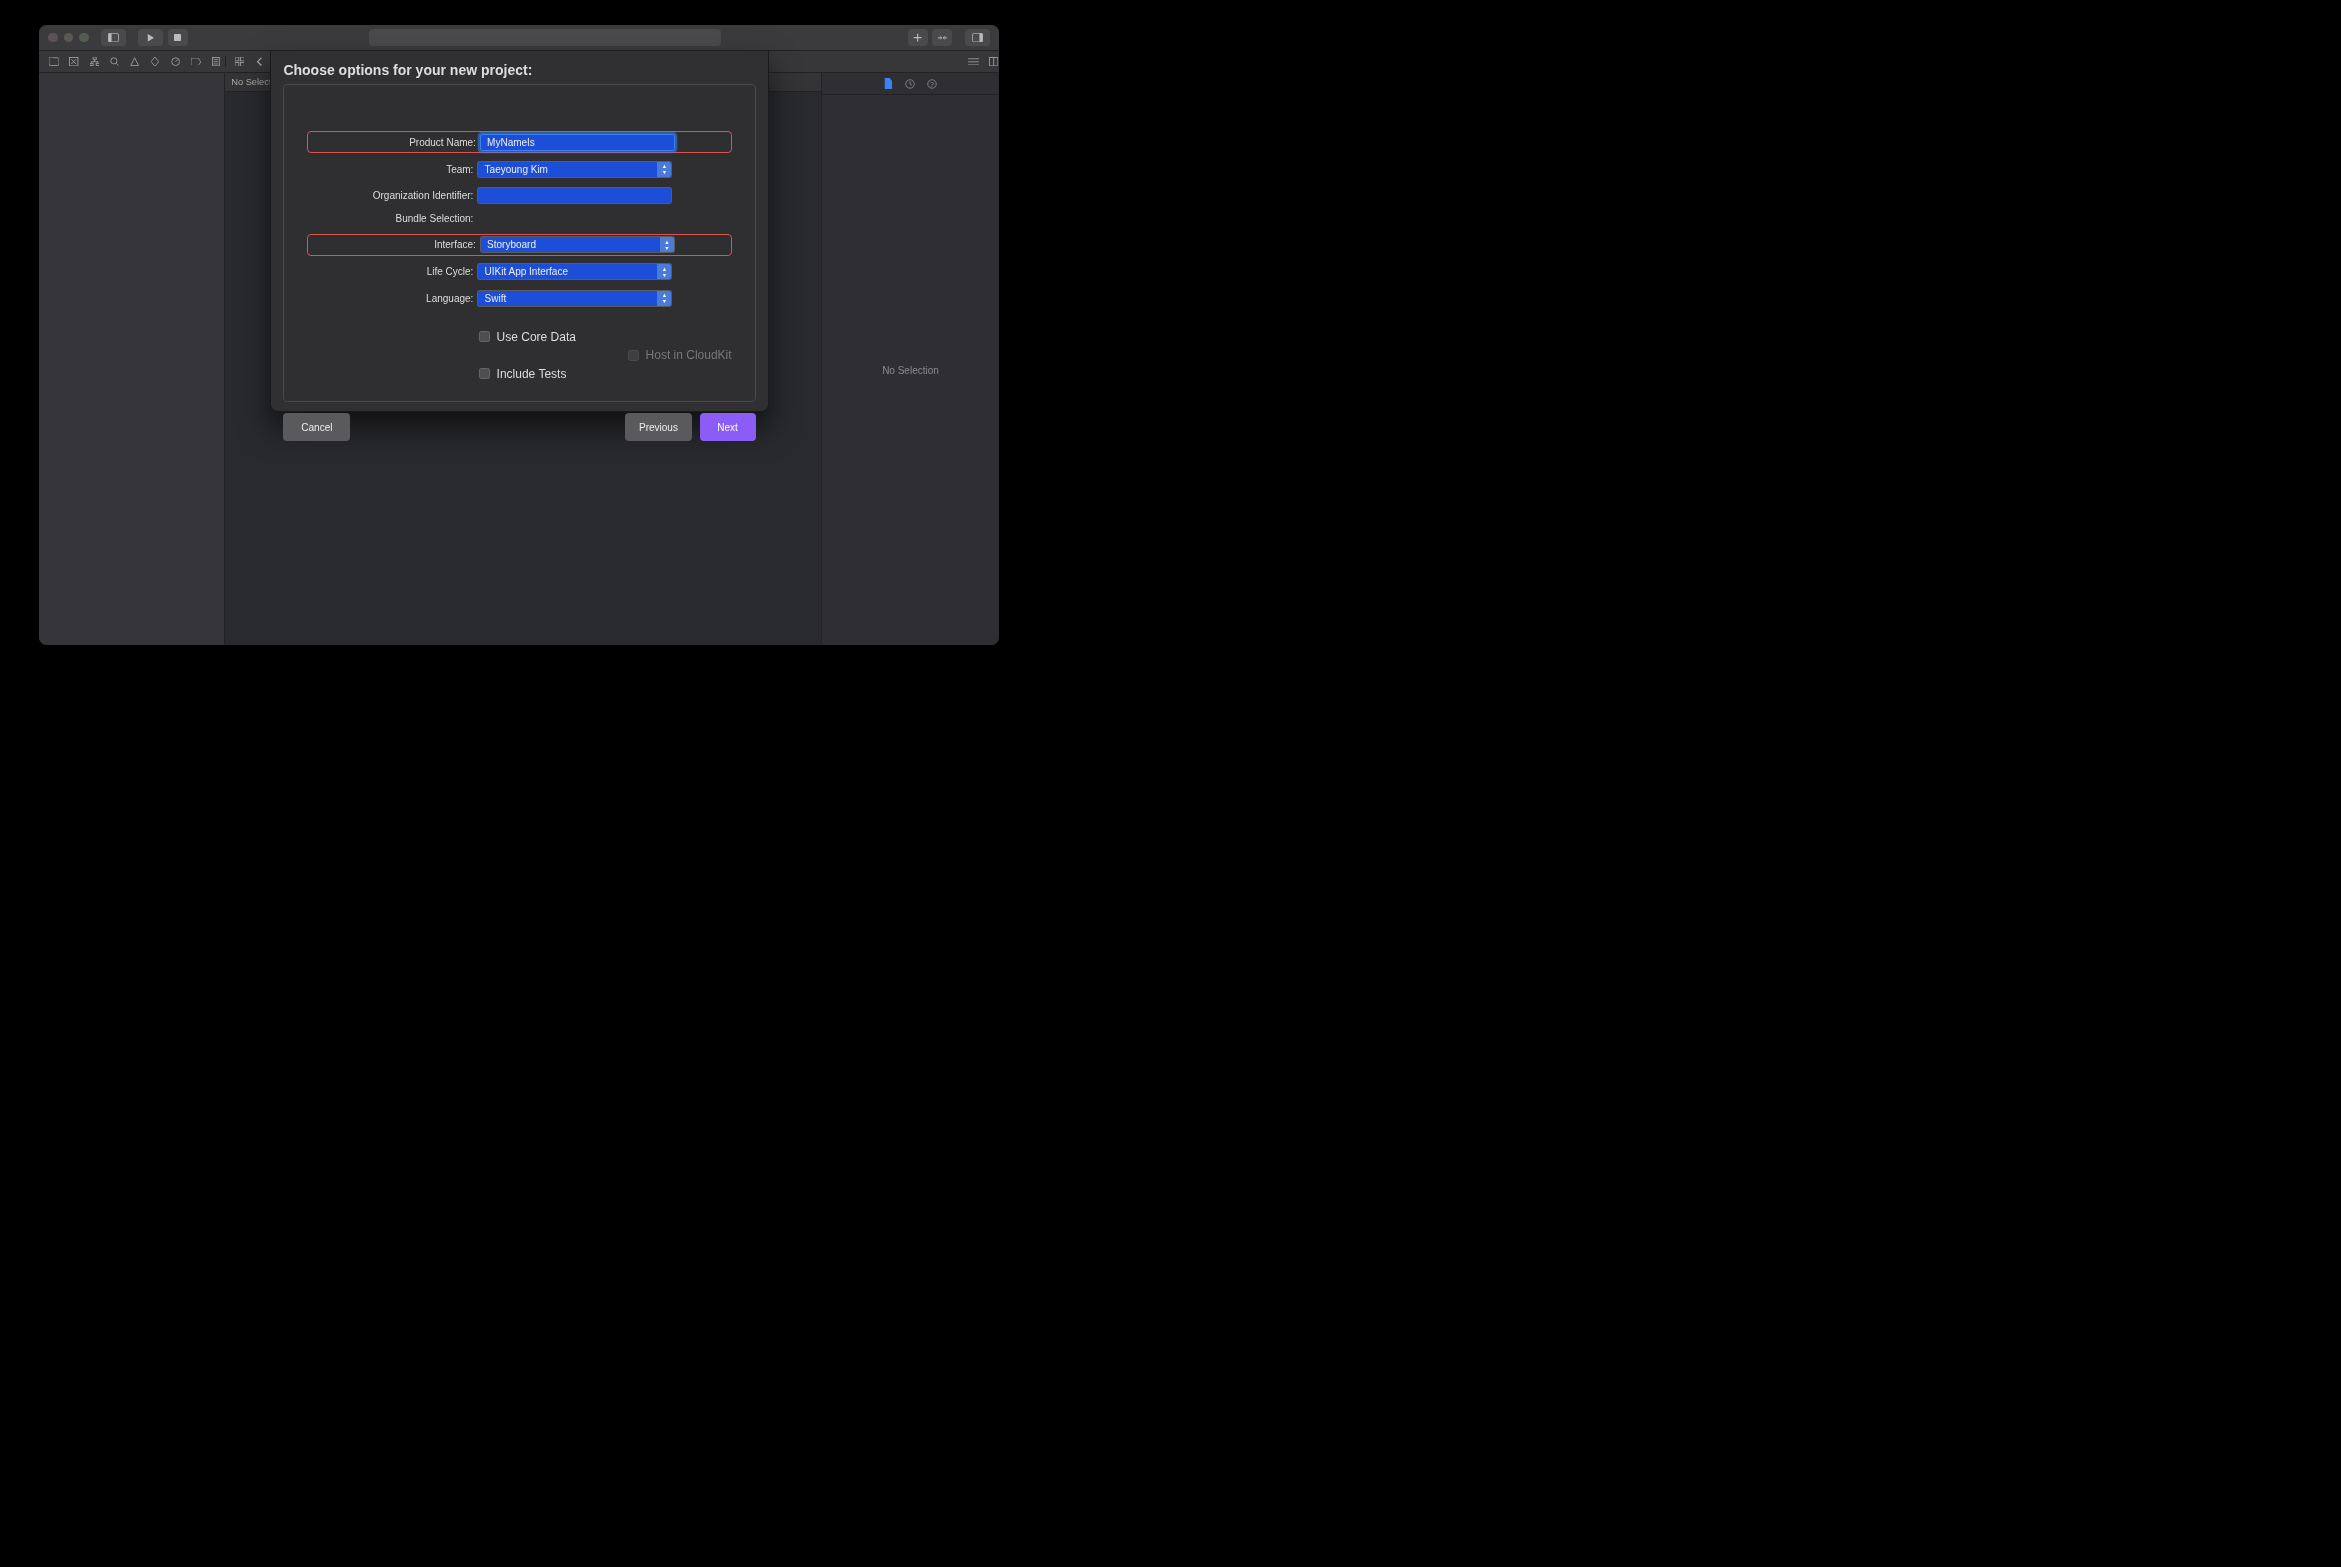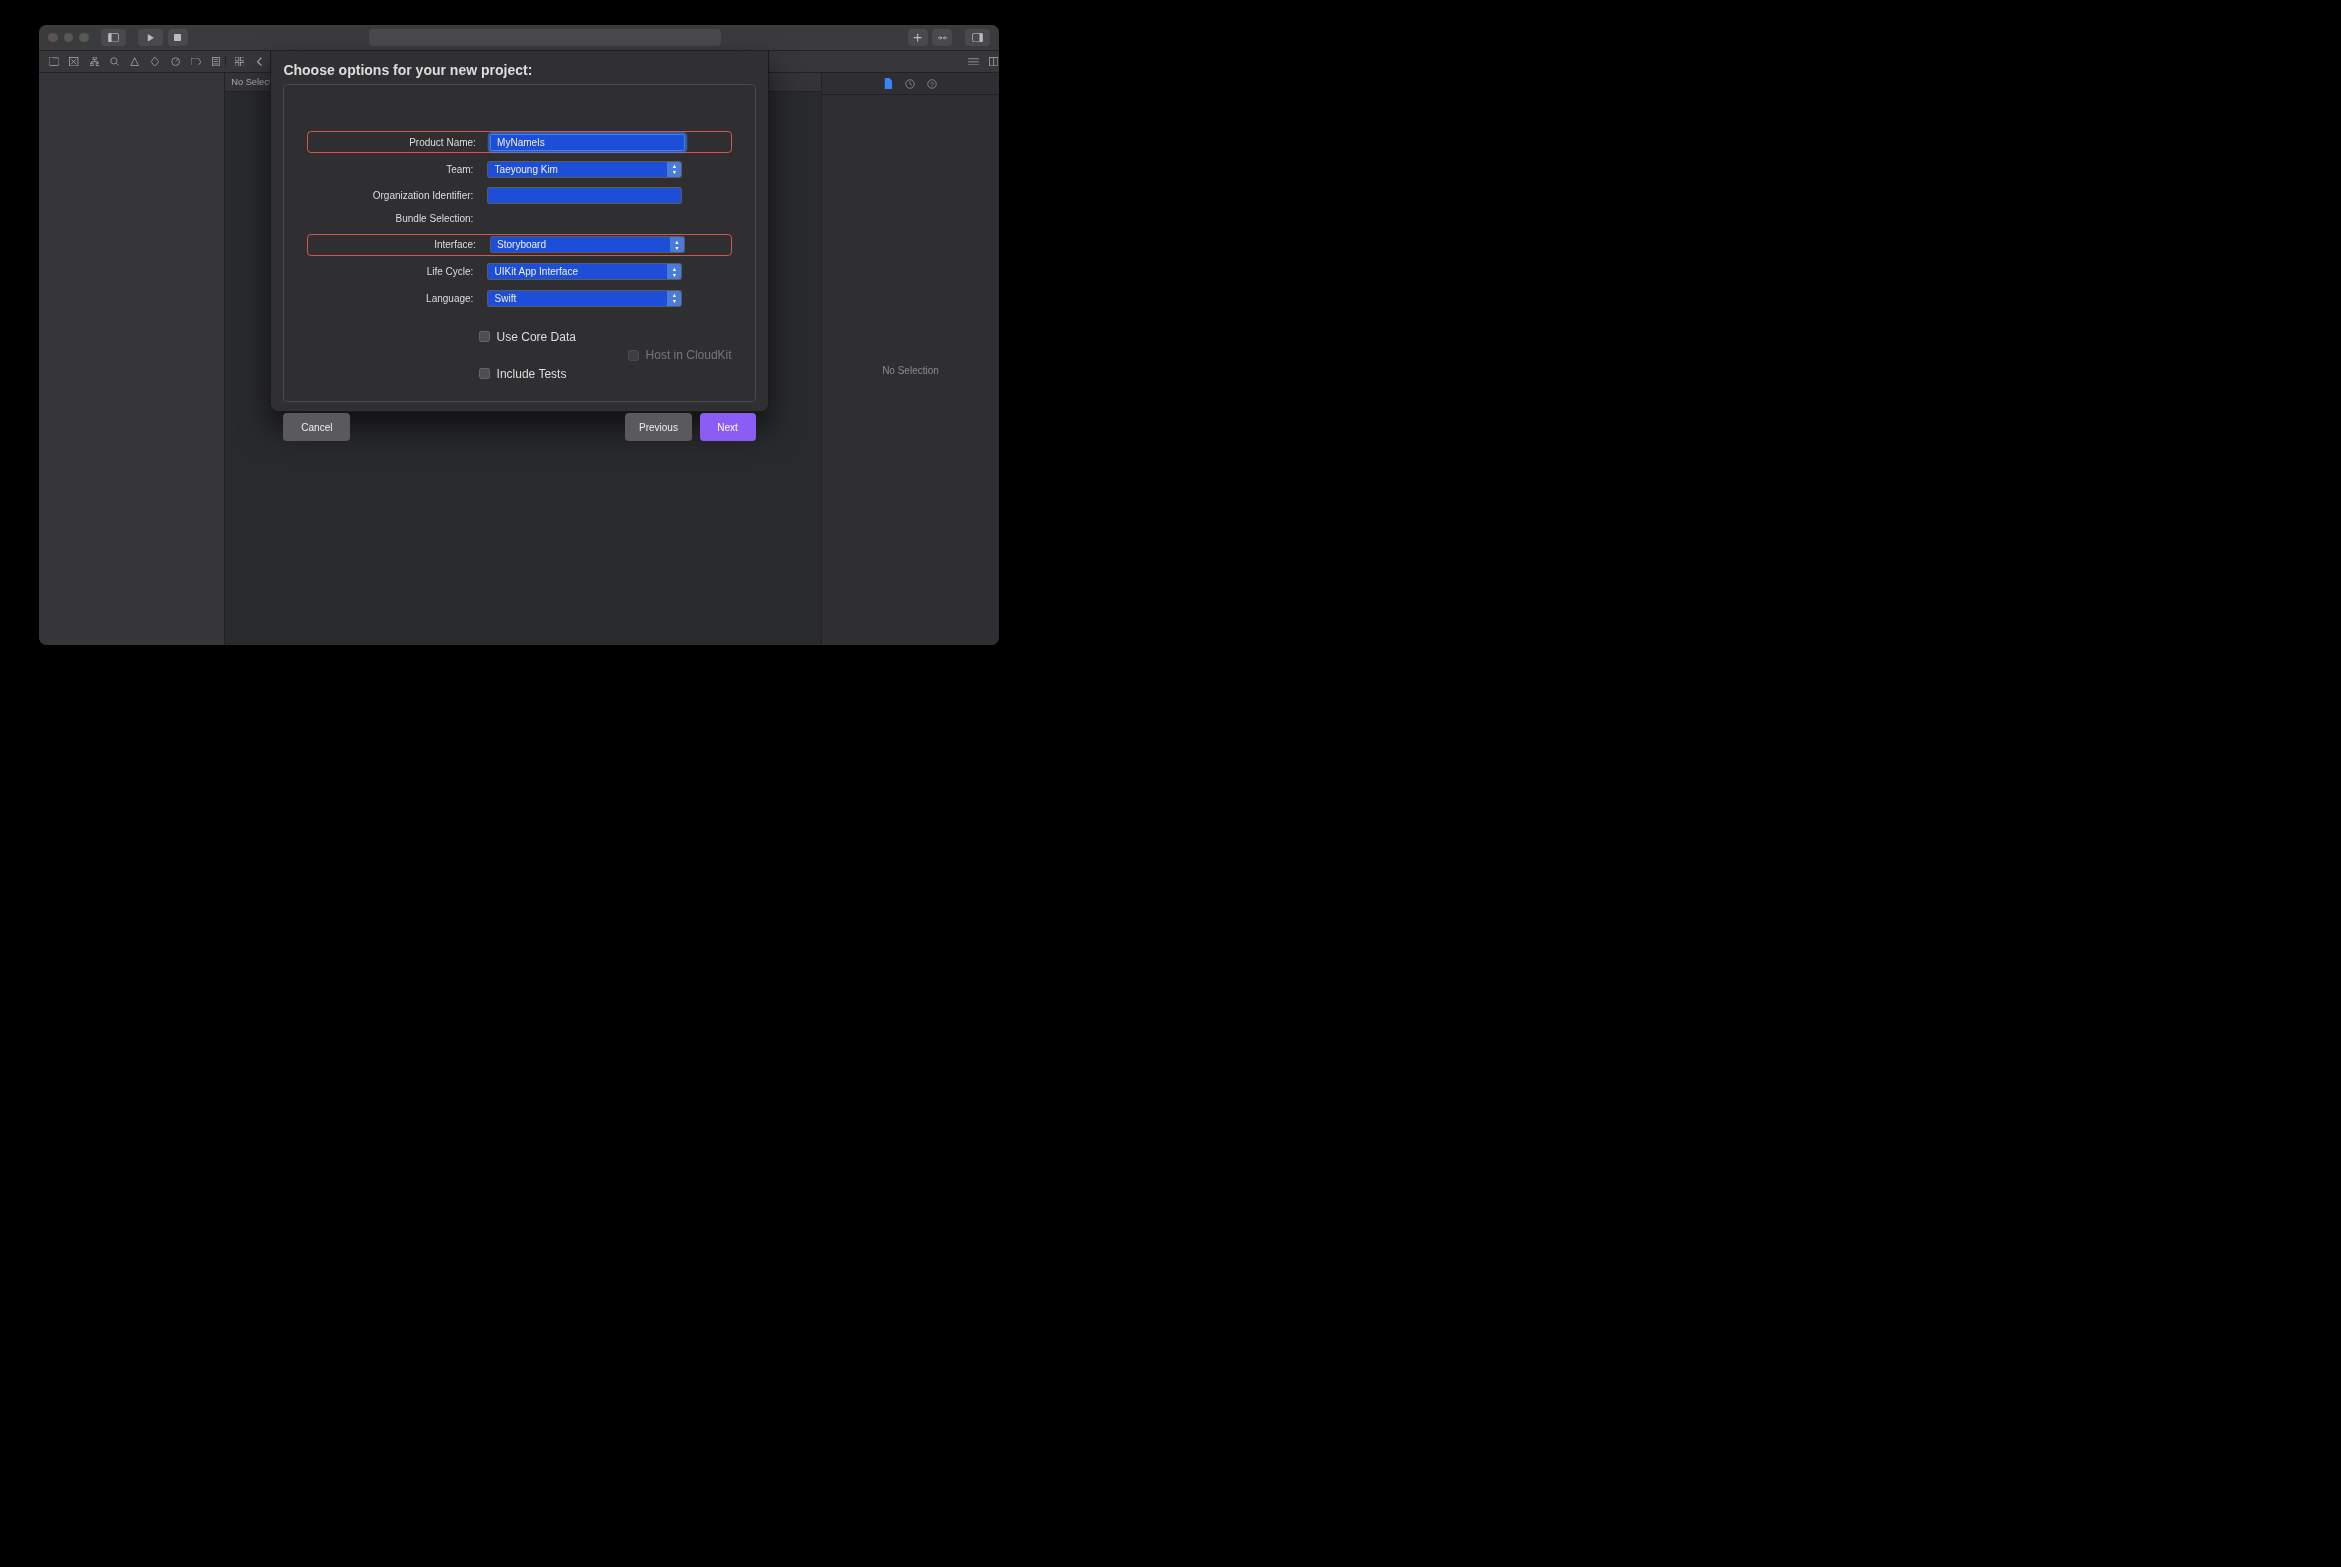--- a/index.html
+++ b/index.html
@@ -136,21 +136,21 @@
     flex:1;
     margin: 0 12.4px 11px 12.4px;
     border: 0.8px solid #4a4a4c;
     border-radius: 4.6px;
     background: #2f2f32;
     padding: 46px 23px 15.5px 23px;
   }
   .frow {
     display:flex; align-items:center;
     margin-bottom: 9.3px;
-    gap: 14px;
+    gap: 4px;
   }
   .flabel {
     width: 166px; text-align: right;
     color: #ddd; font-size: 10px;
   }
   .finput, .fselect {
     width: 195px; height: 17px;
     background: #1d4ed8;
     border: 0.8px solid #5c5c5e;
     border-radius: 2.3px;

